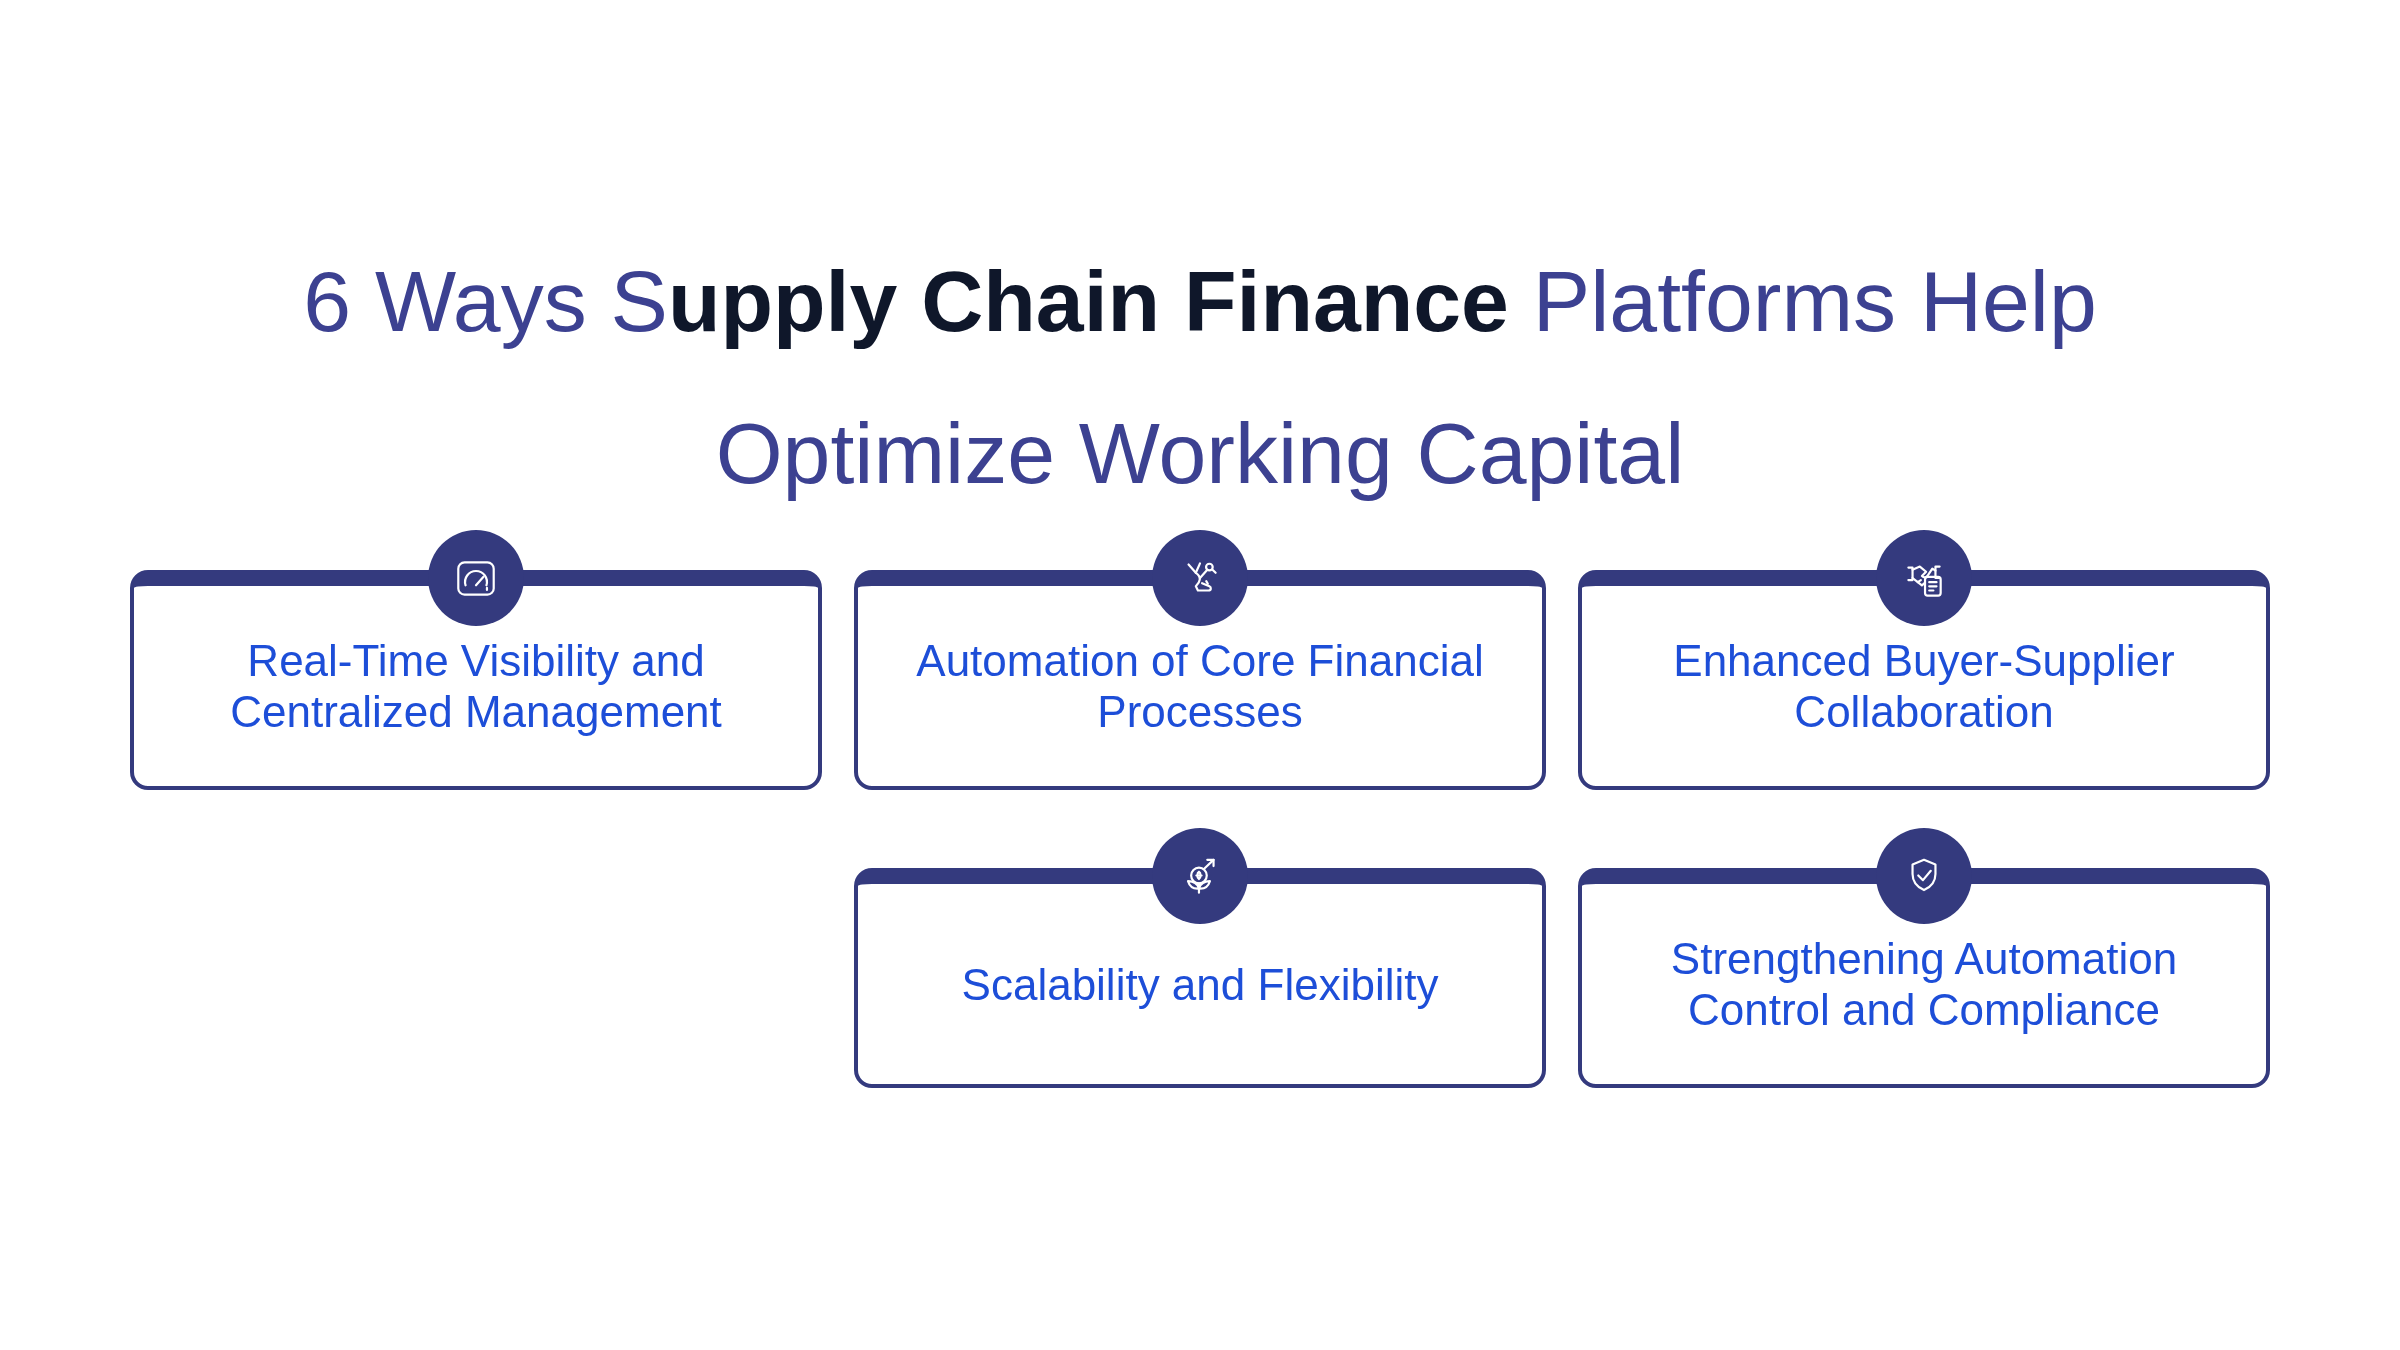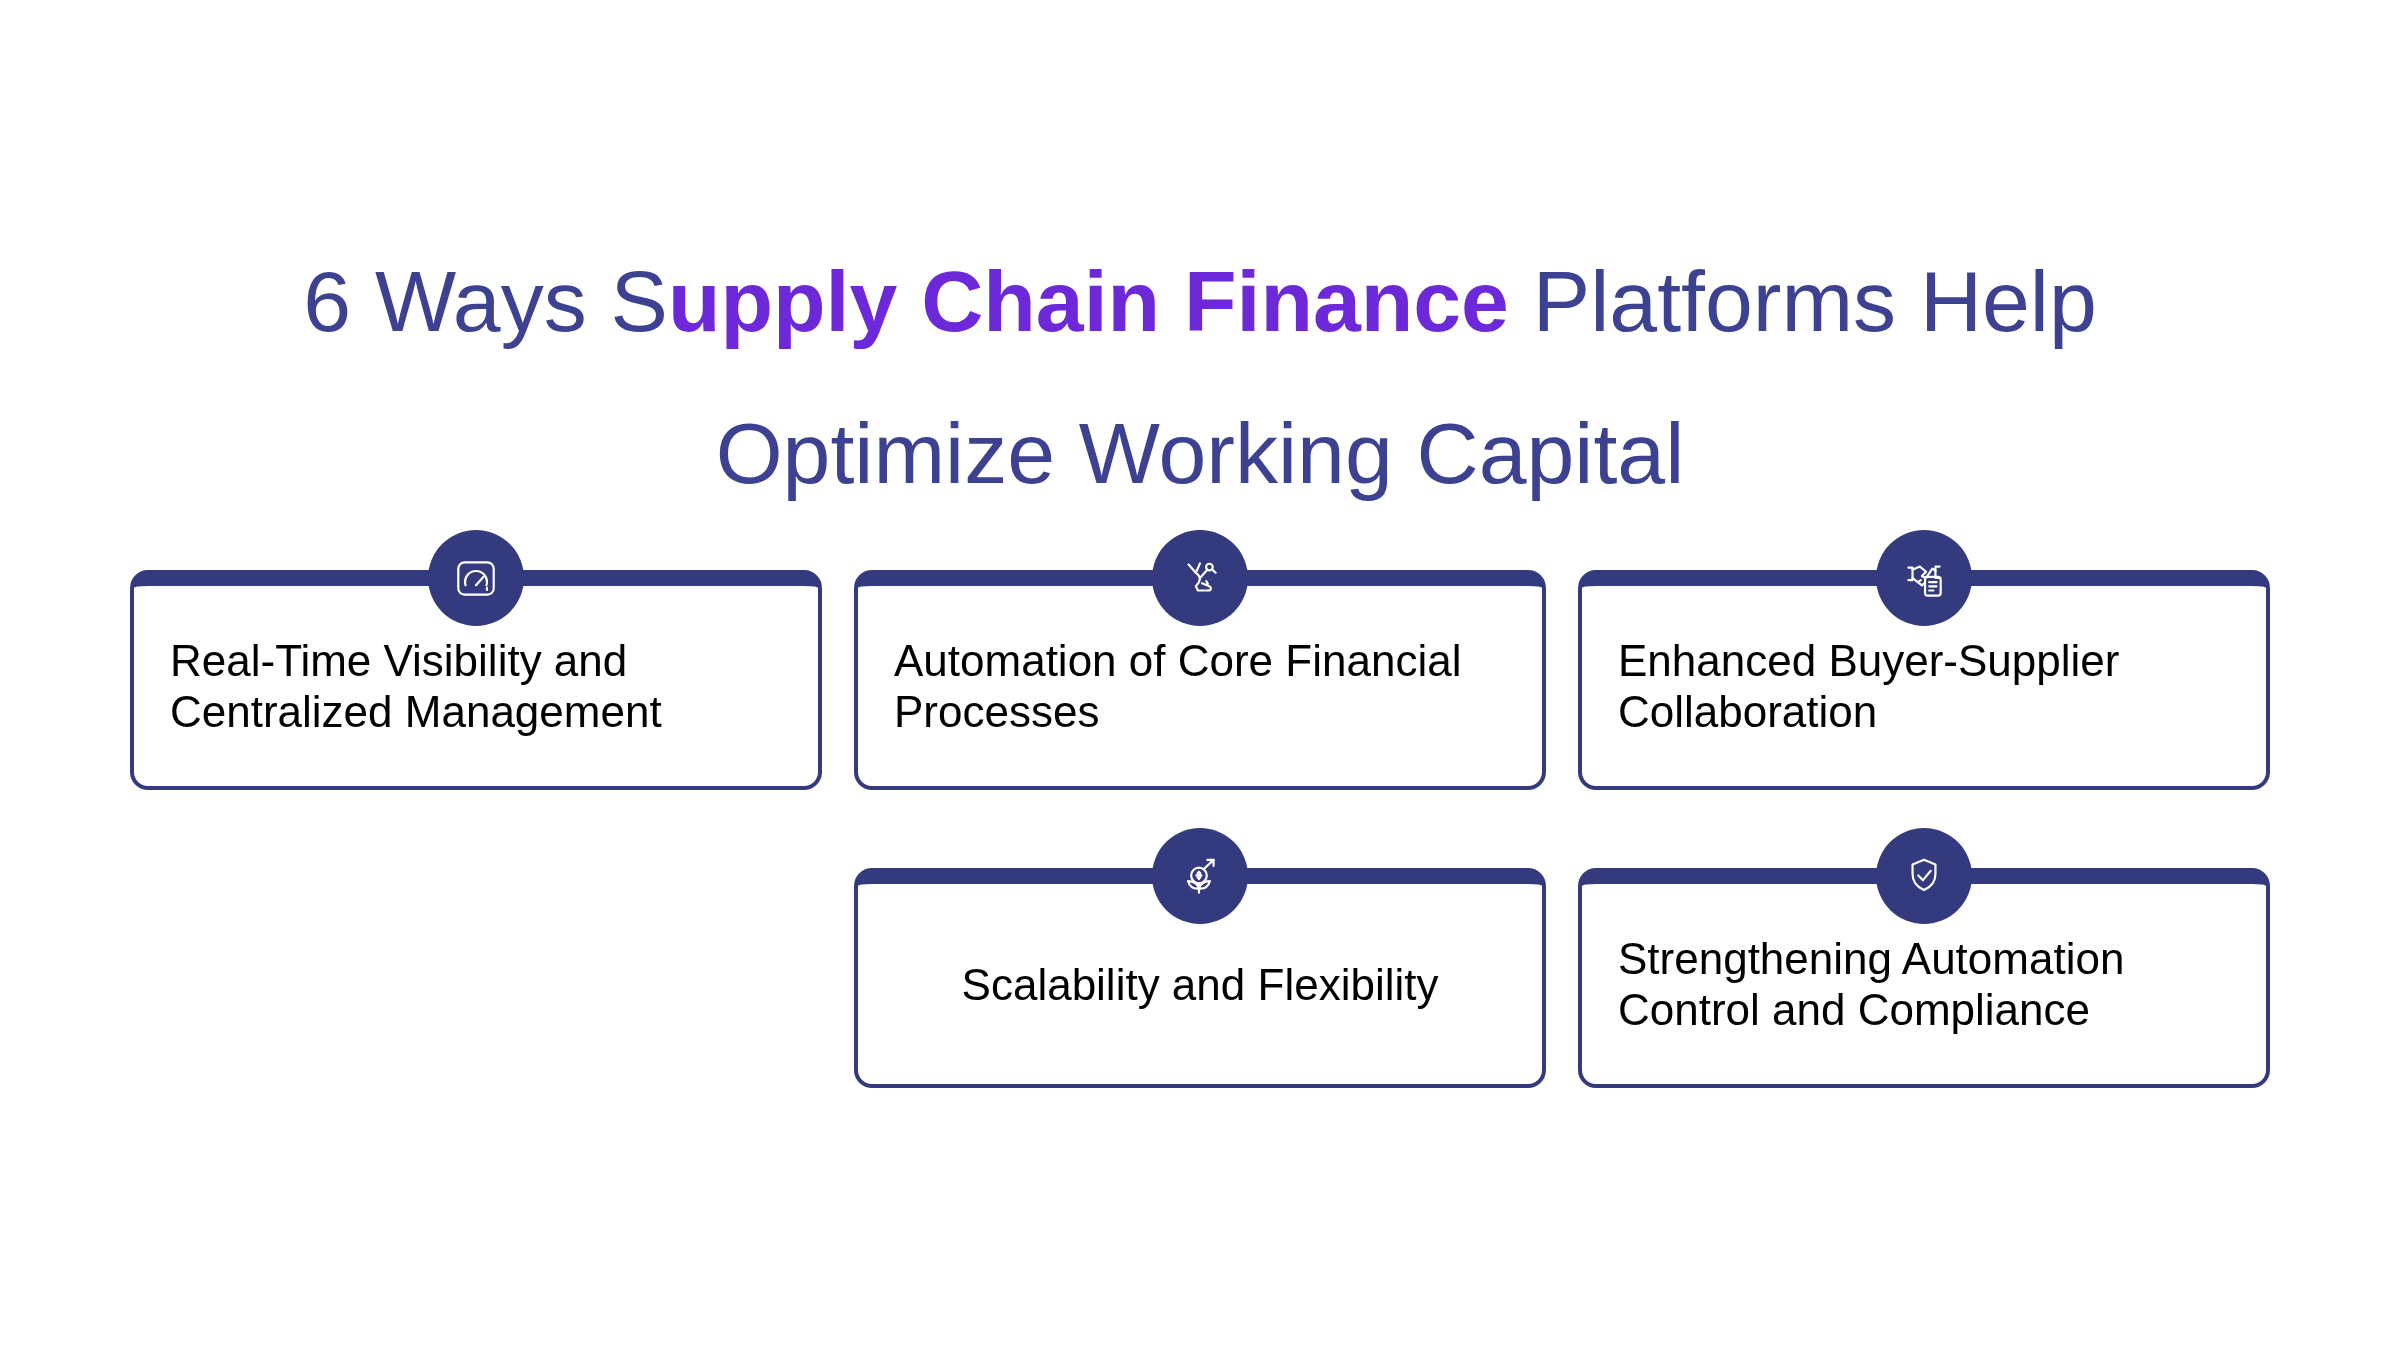--- a/index.html
+++ b/index.html
@@ -6,32 +6,32 @@
   .canvas{
     position:relative;width:2400px;height:1350px;background:#ffffff;
     font-family:"Liberation Sans", sans-serif;overflow:hidden;
   }
   .title{
     position:absolute;top:225px;left:0;width:100%;
     text-align:center;font-size:86px;line-height:152px;
     color:#3c4191;font-weight:400;letter-spacing:0;
   }
   .title .seg{white-space:pre;}
-  .title .bold{font-weight:800;color:#6d28d9;}
+  .title .bold{font-weight:800;color:#0f172a;}
   .card{
     position:absolute;width:692px;height:220px;box-sizing:border-box;
     background:#ffffff;border:4px solid #343a7e;border-top-width:16px;
     border-radius:18px;
     display:flex;align-items:center;justify-content:center;
   }
   .col0{left:130px}.col1{left:854px}.col2{left:1578px}
   .row0{top:570px}.row1{top:868px}
   .card-label{
-    padding:0 36px;text-align:left;
-    font-size:44px;line-height:51px;color:#000000;font-weight:400;
+    padding:0 36px;text-align:center;
+    font-size:44px;line-height:51px;color:#1d4ed8;font-weight:400;
   }
   .badge{
     position:absolute;top:-8px;left:50%;transform:translate(-50%,-50%);
     width:96px;height:96px;border-radius:50%;background:#343a7e;
     display:flex;align-items:center;justify-content:center;
   }
   .badge svg{width:50px;height:50px;stroke:#ffffff;fill:none;
     stroke-width:2.1;stroke-linecap:round;stroke-linejoin:round;}
   .defs{position:absolute;width:0;height:0;overflow:hidden;}
 </style>

